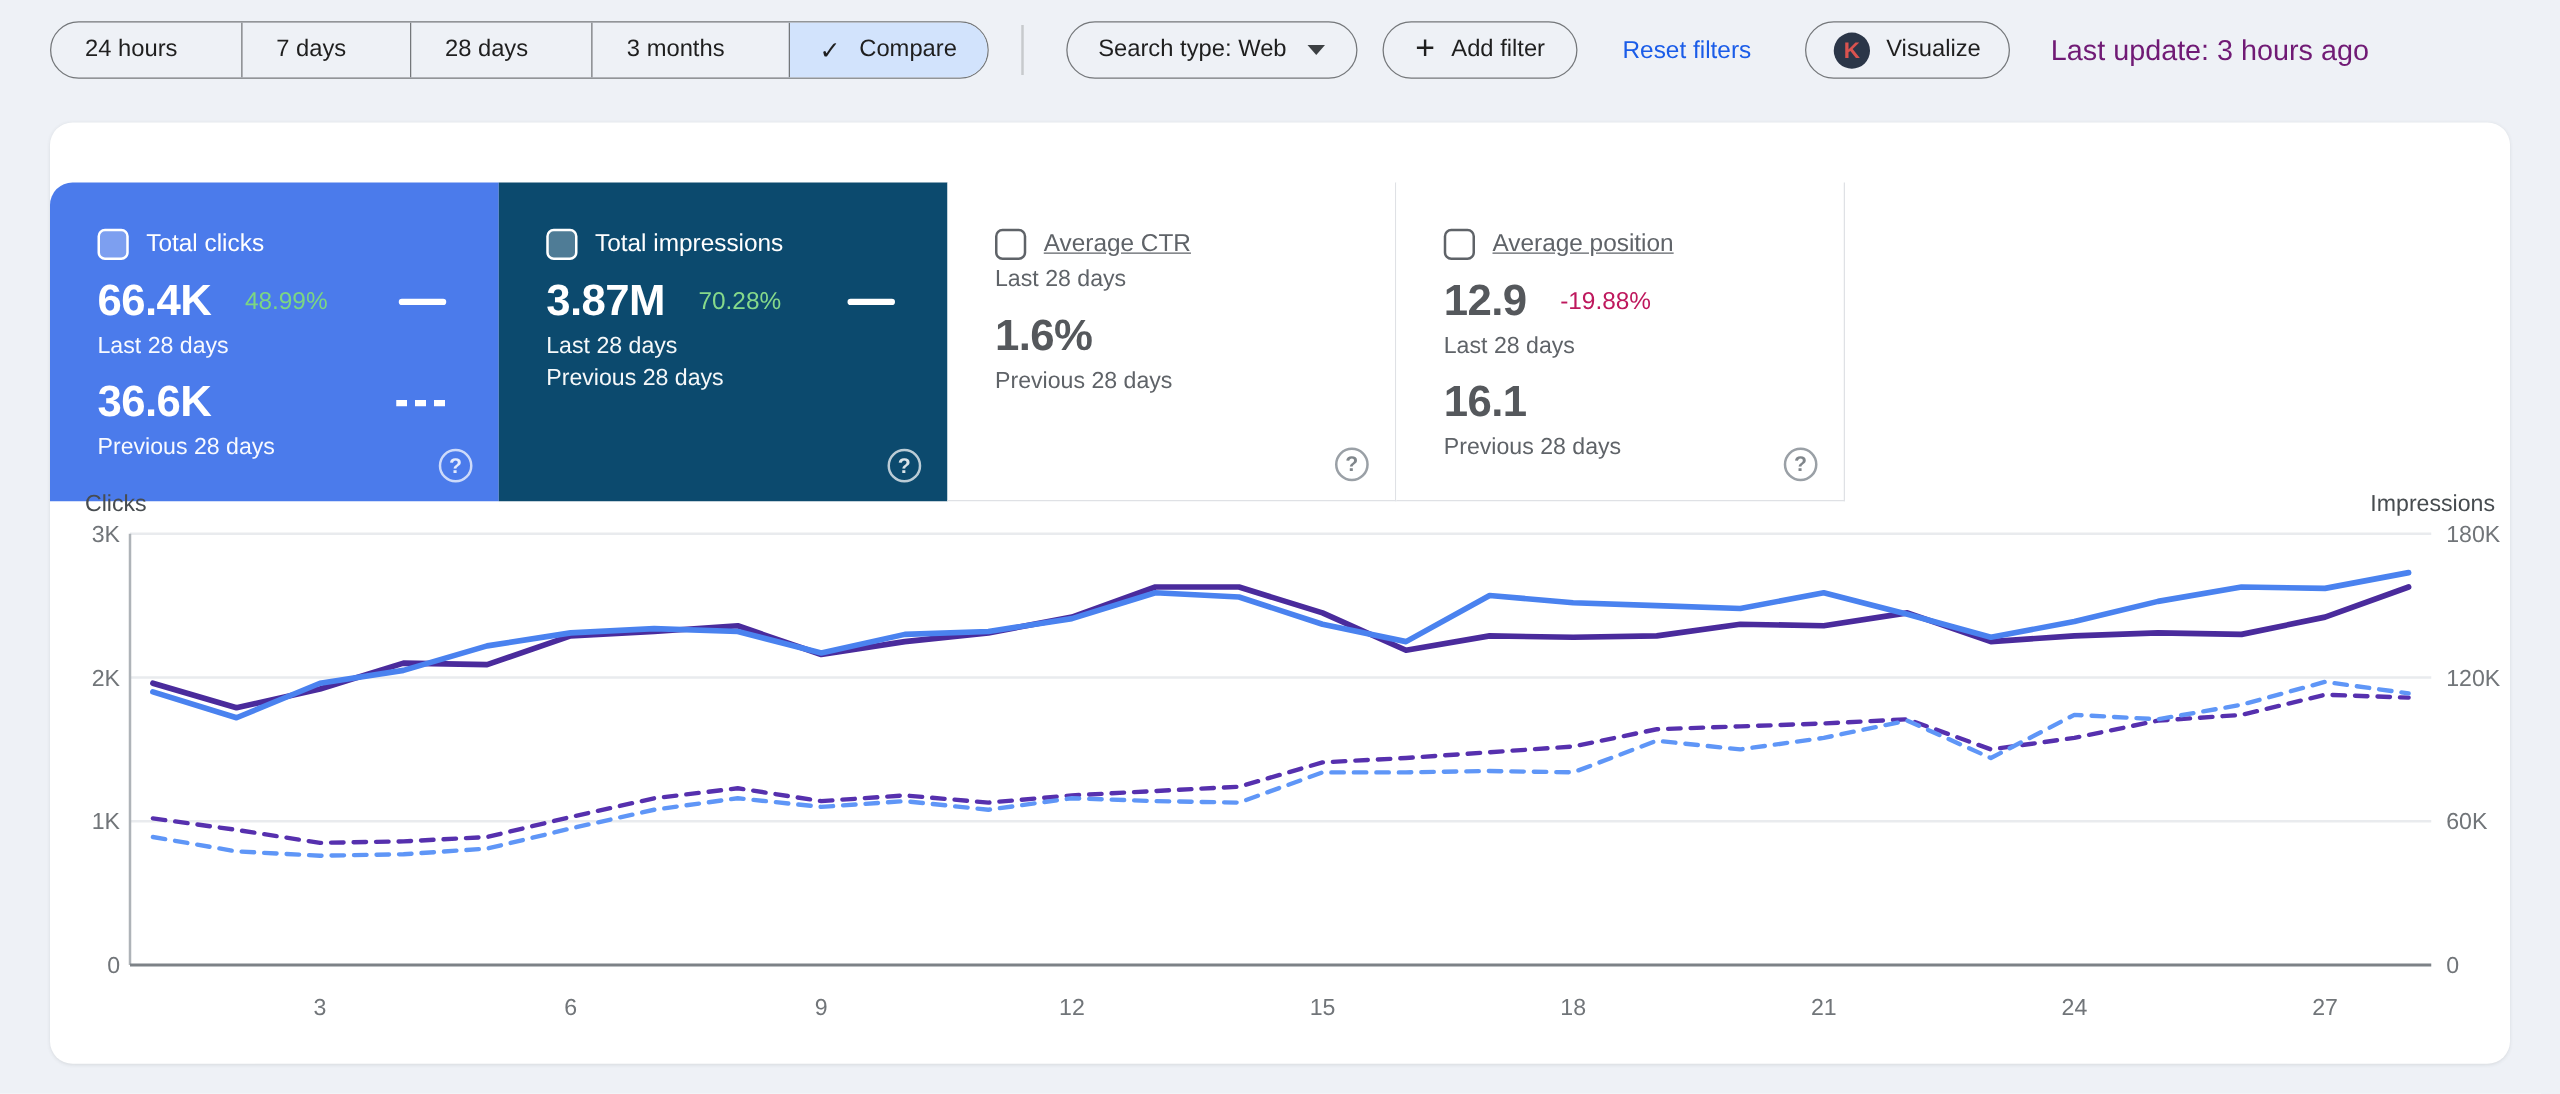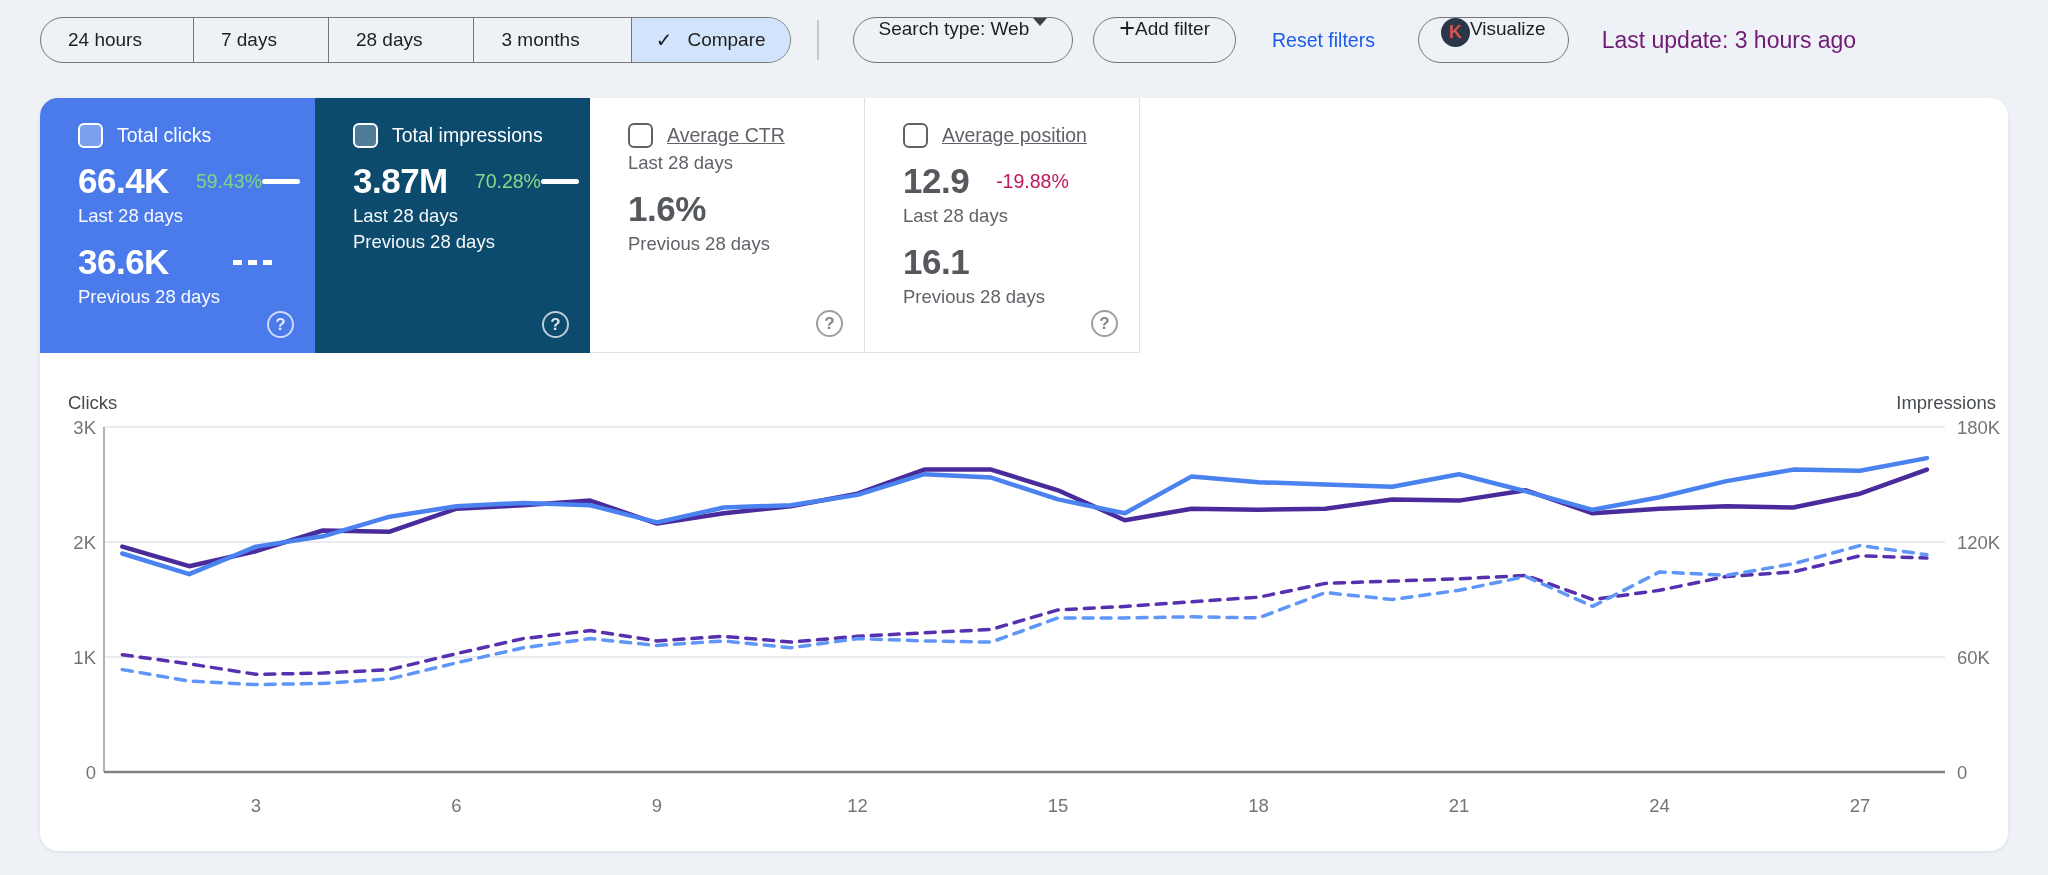--- a/index.html
+++ b/index.html
@@ -26,21 +26,21 @@
     font-family: inherit; display: flex; align-items: center;
     border-left: 1.5px solid #74777a; white-space: nowrap;
   }
   .seg:first-child { border-left: none; }
   .seg.compare { background: #d2e3fc; gap: 15px; padding: 0 24px; }
   .check-glyph { font-size: 20px; color: #1f1f1f; }
   .tb-divider { width: 2px; height: 40px; background: #c7cacd; margin: 0 14px 0 26px; flex: none; }
   .pill {
     height: 46px; border: 1.5px solid #74777a; border-radius: 24px;
     background: transparent; cursor: pointer; font-family: inherit;
-    display: flex; padding: 0 25px;
+    display: flex; align-items: center; gap: 13px; padding: 0 25px;
     font-size: 19px; color: #1f1f1f; margin-left: 20px; white-space: nowrap; flex: none;
   }
   .caret {
     width: 0; height: 0; border-left: 7px solid transparent;
     border-right: 7px solid transparent; border-top: 8px solid #3c4043;
     margin-left: 4px;
   }
   .plus-glyph { font-size: 27px; font-weight: 400; line-height: 1; margin-top: -3px; }
   .reset-link {
     margin-left: 36px; color: #1a5ce8; font-size: 19.5px; font-weight: 500;
@@ -55,22 +55,22 @@
   .last-update { margin-left: 33px; color: #701a75; font-size: 23px; white-space: nowrap; }
 
   
   .panel {
     position: absolute; left: 40px; top: 98px; width: 1968px; height: 753px;
     background: #ffffff; border-radius: 18px;
     box-shadow: 0 1px 3px rgba(60,64,67,0.12);
   }
   .cards { display: flex; position: relative; height: 255px; }
   .card {
-    width: 275px; height: 255px; position: relative; flex: none;
-    padding: 25px 0 0 38px; cursor: pointer; background: #fff;
+    width: 359px; height: 255px; position: relative; flex: none;
+    padding: 37px 0 0 38px; cursor: pointer; background: #fff; margin-top: 48px;
   }
   .card:first-child { border-top-left-radius: 18px; }
   .card.white-card { border-right: 1.5px solid #dfe1e5; border-bottom: 1.5px solid #dfe1e5; }
   .card.colored { color: #ffffff; }
   .card-head { display: flex; align-items: center; gap: 14px; }
   .cb {
     width: 25px; height: 25px; border-radius: 6px; flex: none;
     border: 2.5px solid #5f6368; background: transparent;
   }
   .card.colored .cb { border-color: #ffffff; background: rgba(255,255,255,0.28); }
@@ -138,21 +138,21 @@
 <div class="panel">
   <div class="cards">
 
     <div class="card colored plotted" style="background: rgb(75, 123, 235);">
       <div class="card-head">
         <span class="cb"></span>
         <span class="card-label">Total clicks</span>
       </div>
       <div class="val-row">
         <span class="big">66.4K</span>
-        <span class="delta" style="color: rgb(124, 214, 130);">59.43%</span>
+        <span class="delta" style="color: rgb(124, 214, 130);">48.99%</span>
         <span class="linestyle solid"></span>
       </div>
       <div class="period">Last 28 days</div>
       <div class="val-row second">
         <span class="big">36.6K</span>
         <span class="linestyle dashed"></span>
       </div>
       <div class="period">Previous 28 days</div>
       <span class="help"></span>
     </div>

